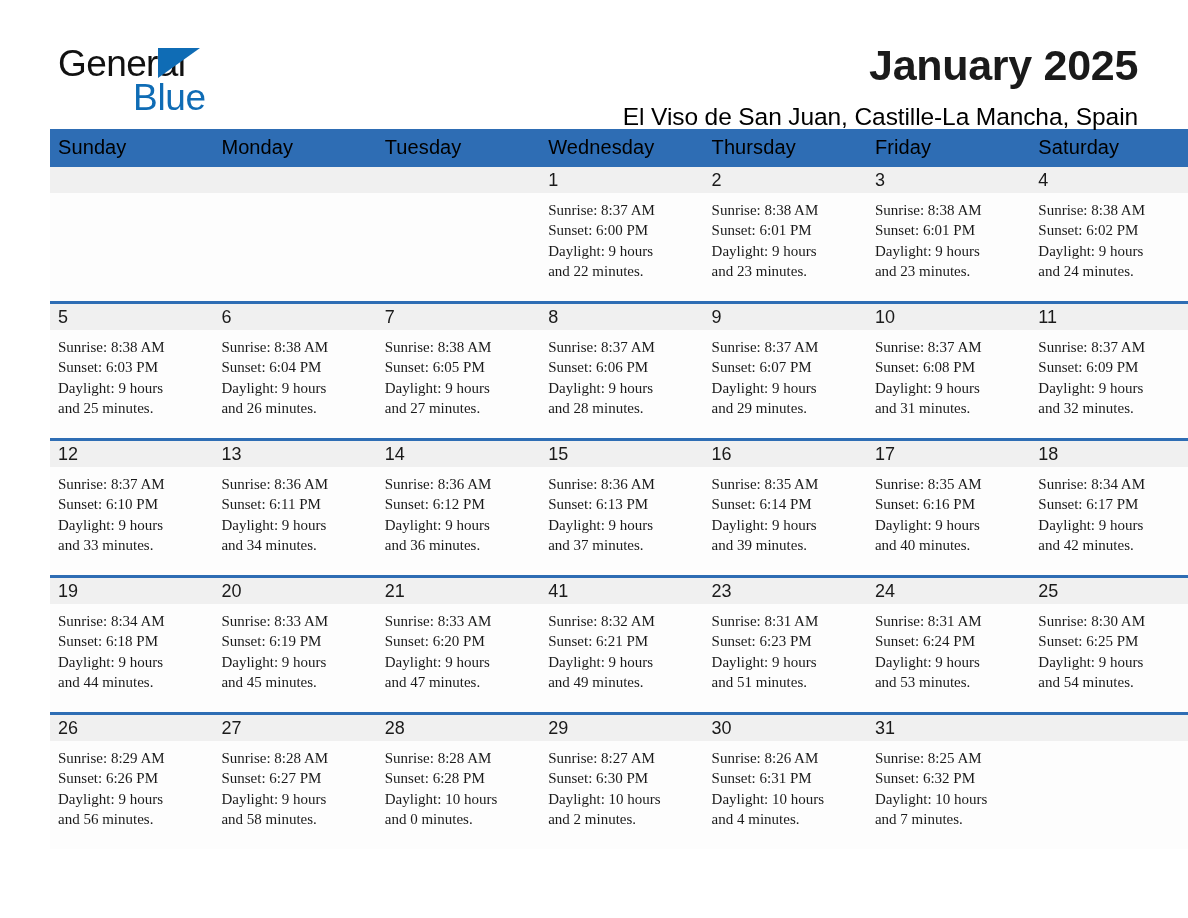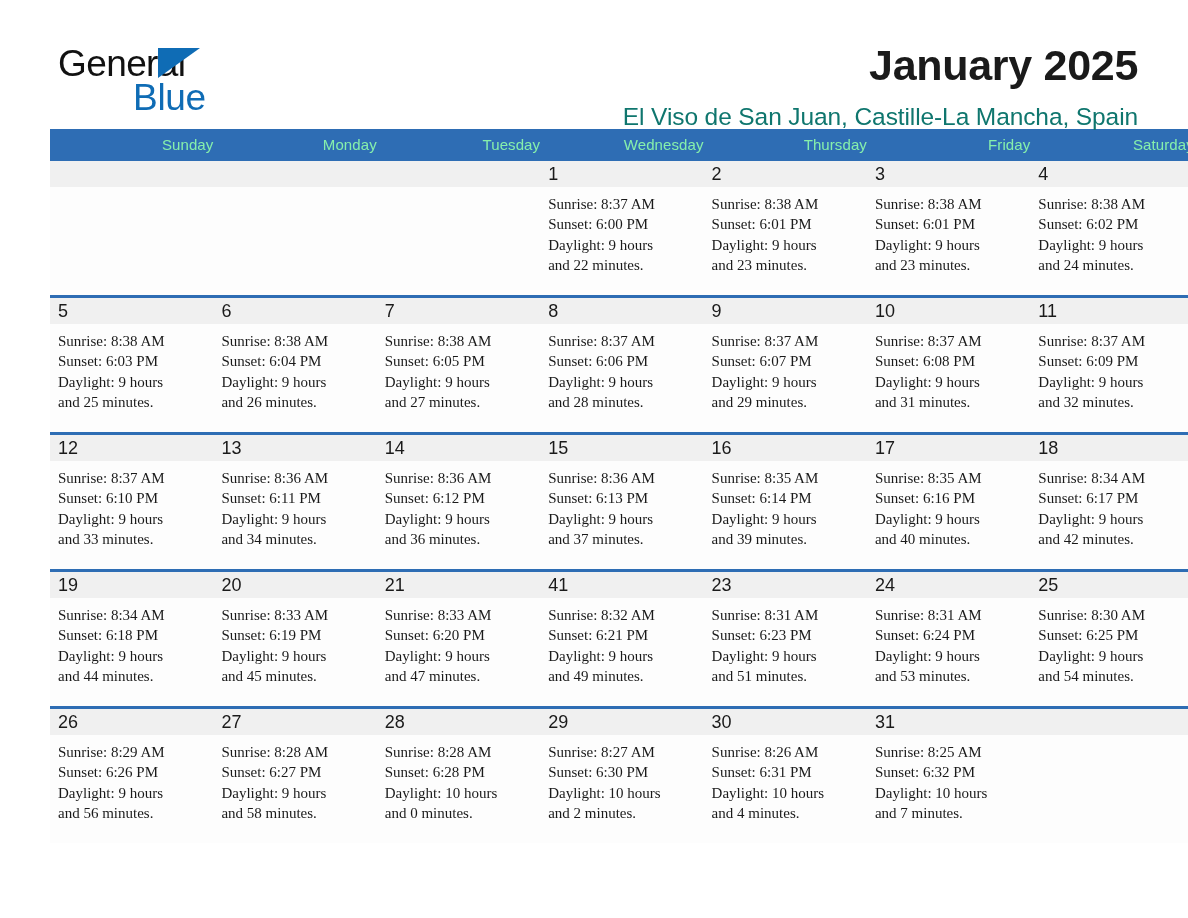--- a/index.html
+++ b/index.html
@@ -75,39 +75,39 @@
     font-size: 43px;
     line-height: 50px;
     color: #1a1a1a;
     font-weight: 700;
     letter-spacing: -0.3px;
   }
   .cal-subtitle {
     margin-top: 12px;
     font-size: 24.5px;
     line-height: 30px;
-    color: #0f766e;
+    color: #000000;
     font-weight: 400;
     letter-spacing: -0.1px;
   }
 
   
   .calendar {
     width: 1088px;
     border-collapse: collapse;
     table-layout: fixed;
     margin-top: 11px;
   }
 
   .calendar thead th {
     background: #2E6DB4;
-    color: #86efac;
-    font-size: 15px;
+    color: #000000;
+    font-size: 20px;
     font-weight: 400;
-    text-align: right;
+    text-align: left;
     padding: 7px 0 8px 8px;
     height: 16px;
     letter-spacing: 0.1px;
   }
 
   .week-row > td {
     vertical-align: top;
     padding: 0;
     border-top: 3px solid #2E6DB4;
     width: 155.4px;

